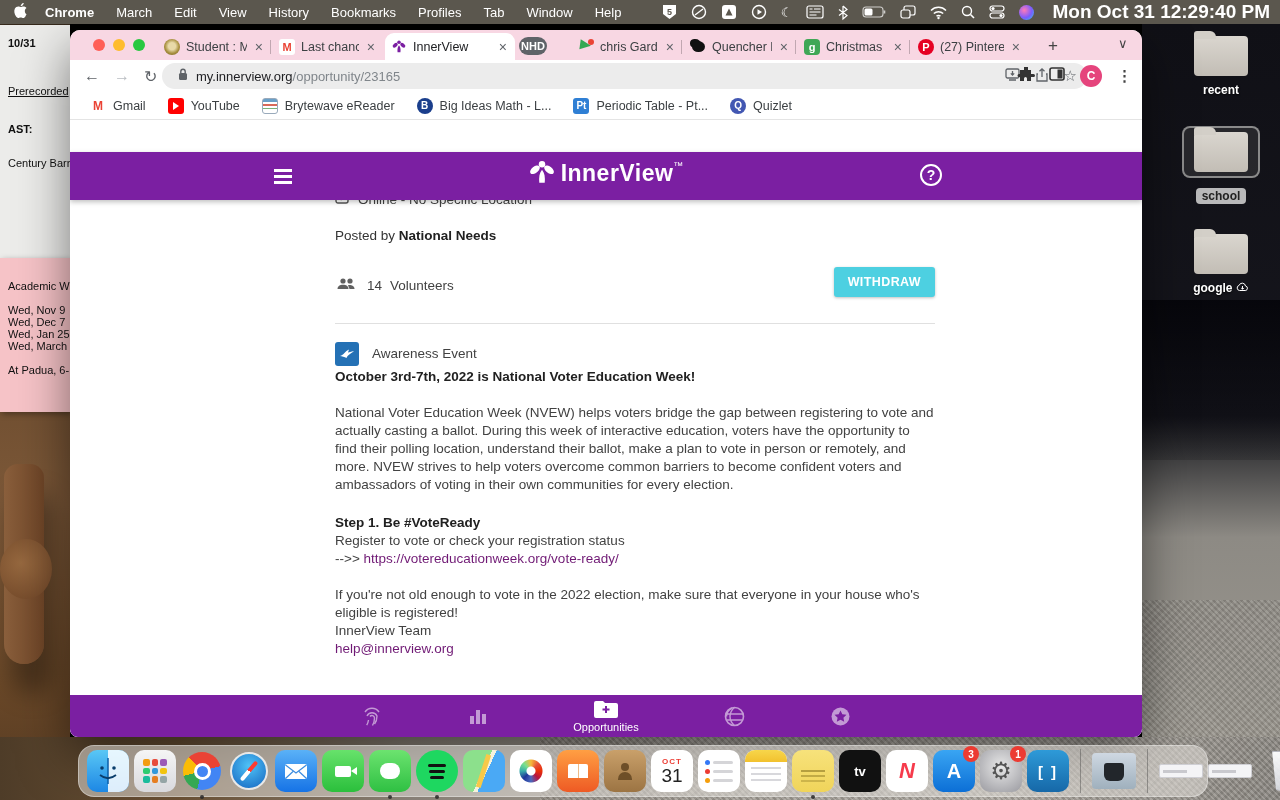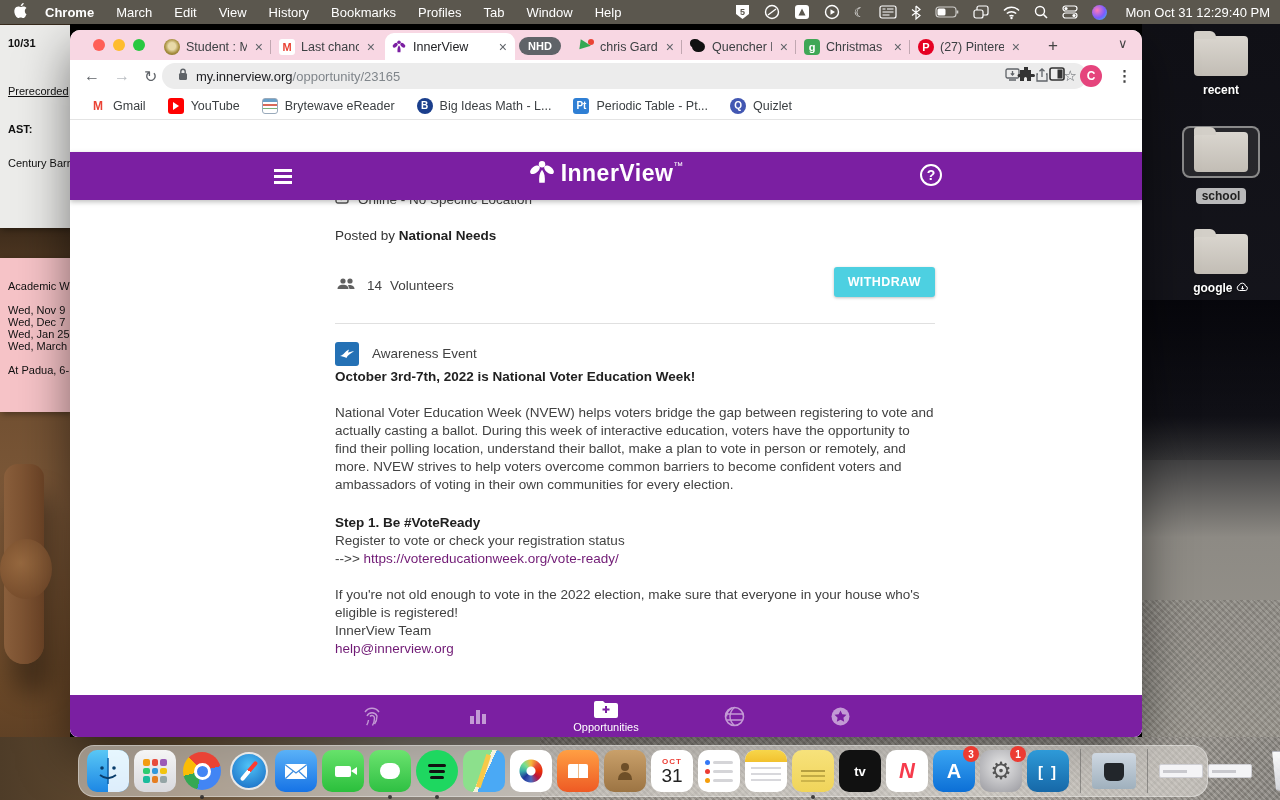--- a/index.html
+++ b/index.html
@@ -38,25 +38,25 @@
   .cloud-glyph { font-weight:normal; font-size:12px; }
 
   
   .menubar { left:0; top:0; width:1280px; height:24px; background:#5b574e; color:#fff;
     display:flex; align-items:center; font-size:13px; z-index:60; }
   .menubar .apple { margin:0 18px 0 14px; font-size:14px; }
   .menubar .appname { font-weight:bold; margin-right:22px; }
   .menubar .mitem { margin-right:22px; }
   .mstatus { position:absolute; right:10px; top:0; height:24px; display:flex; align-items:center; gap:14px; }
   .mstatus svg { display:block; }
-  .clock { font-size:13px; margin-left:4px; white-space:nowrap; }
+  .clock { font-size:19px; margin-left:4px; white-space:nowrap;font-weight:bold; }
 
   
   .sticky { left:0; width:70px; overflow:hidden; box-shadow:2px 2px 6px rgba(0,0,0,.35); z-index:5; }
-  .sticky-grey { top:25px; height:203px; background:#ececea; }
+  .sticky-grey { top:25px; height:233px; background:#ececea; }
   .sticky-pink { top:258px; height:154px; background:#f6c3c7; }
   .sticky .ln { font-size:11px; color:#111; padding-left:8px; white-space:nowrap; }
   .b { font-weight:bold; } .u { text-decoration:underline; }
 
   
   .window { left:70px; top:30px; width:1072px; height:707px; border-radius:10px 10px 8px 8px;
     box-shadow:0 18px 50px rgba(0,0,0,.5); overflow:hidden; background:#fff; z-index:10; }
   .tabstrip { position:absolute; left:0; top:0; width:1072px; height:30px; background:#f8d7e3; }
   .tl { position:absolute; top:9px; width:12px; height:12px; border-radius:50%; }
   .tab { position:absolute; top:3px; height:27px; display:flex; align-items:center; gap:6px;
@@ -71,21 +71,21 @@
   .fav-gmail { background:#fff; color:#ea4335; }
   .fav-flag { position:relative; background:transparent; }
   .fav-flag::before { content:""; position:absolute; left:2px; top:1px; border-left:11px solid #34a853;
     border-top:5px solid transparent; border-bottom:5px solid transparent; transform:rotate(8deg); }
   .fav-flag::after { content:""; position:absolute; right:0px; top:0px; width:6px; height:6px; background:#ea4335; border-radius:50%; }
   .fav-bear { background:transparent; }
   .fav-bear::before { content:""; width:13px; height:11px; background:#111; border-radius:45% 55% 50% 50%;
     box-shadow:-3px -3px 0 -1px #111; }
   .fav-goodreads { background:#3fa756; color:#fff; border-radius:4px; }
   .fav-pinterest { background:#e60023; color:#fff; border-radius:50%; }
-  .group-pill { position:absolute; top:7px; height:18px; padding:0 9px; background:#5f6368; color:#fff;
+  .group-pill { position:absolute; top:7px; height:18px; padding:0 2px; background:#5f6368; color:#fff;
     border-radius:9px; font-size:11px; font-weight:bold; display:flex; align-items:center; }
   .newtab-btn { position:absolute; top:6px; font-size:17px; color:#444; }
   .tabsearch { position:absolute; top:6px; font-size:13px; color:#444; }
 
   .toolbar { position:absolute; left:0; top:30px; width:1072px; height:32px; background:#fff;
     display:flex; align-items:center; }
   .navic { font-size:16px; color:#5f6368; margin-left:14px; }
   .navic.dis { color:#b9bdc1; }
   .urlbar { position:absolute; left:92px; top:3px; width:925px; height:26px; background:#ececec;
     border-radius:13px; display:flex; align-items:center; font-size:13px; color:#202124; padding:0 10px; }

